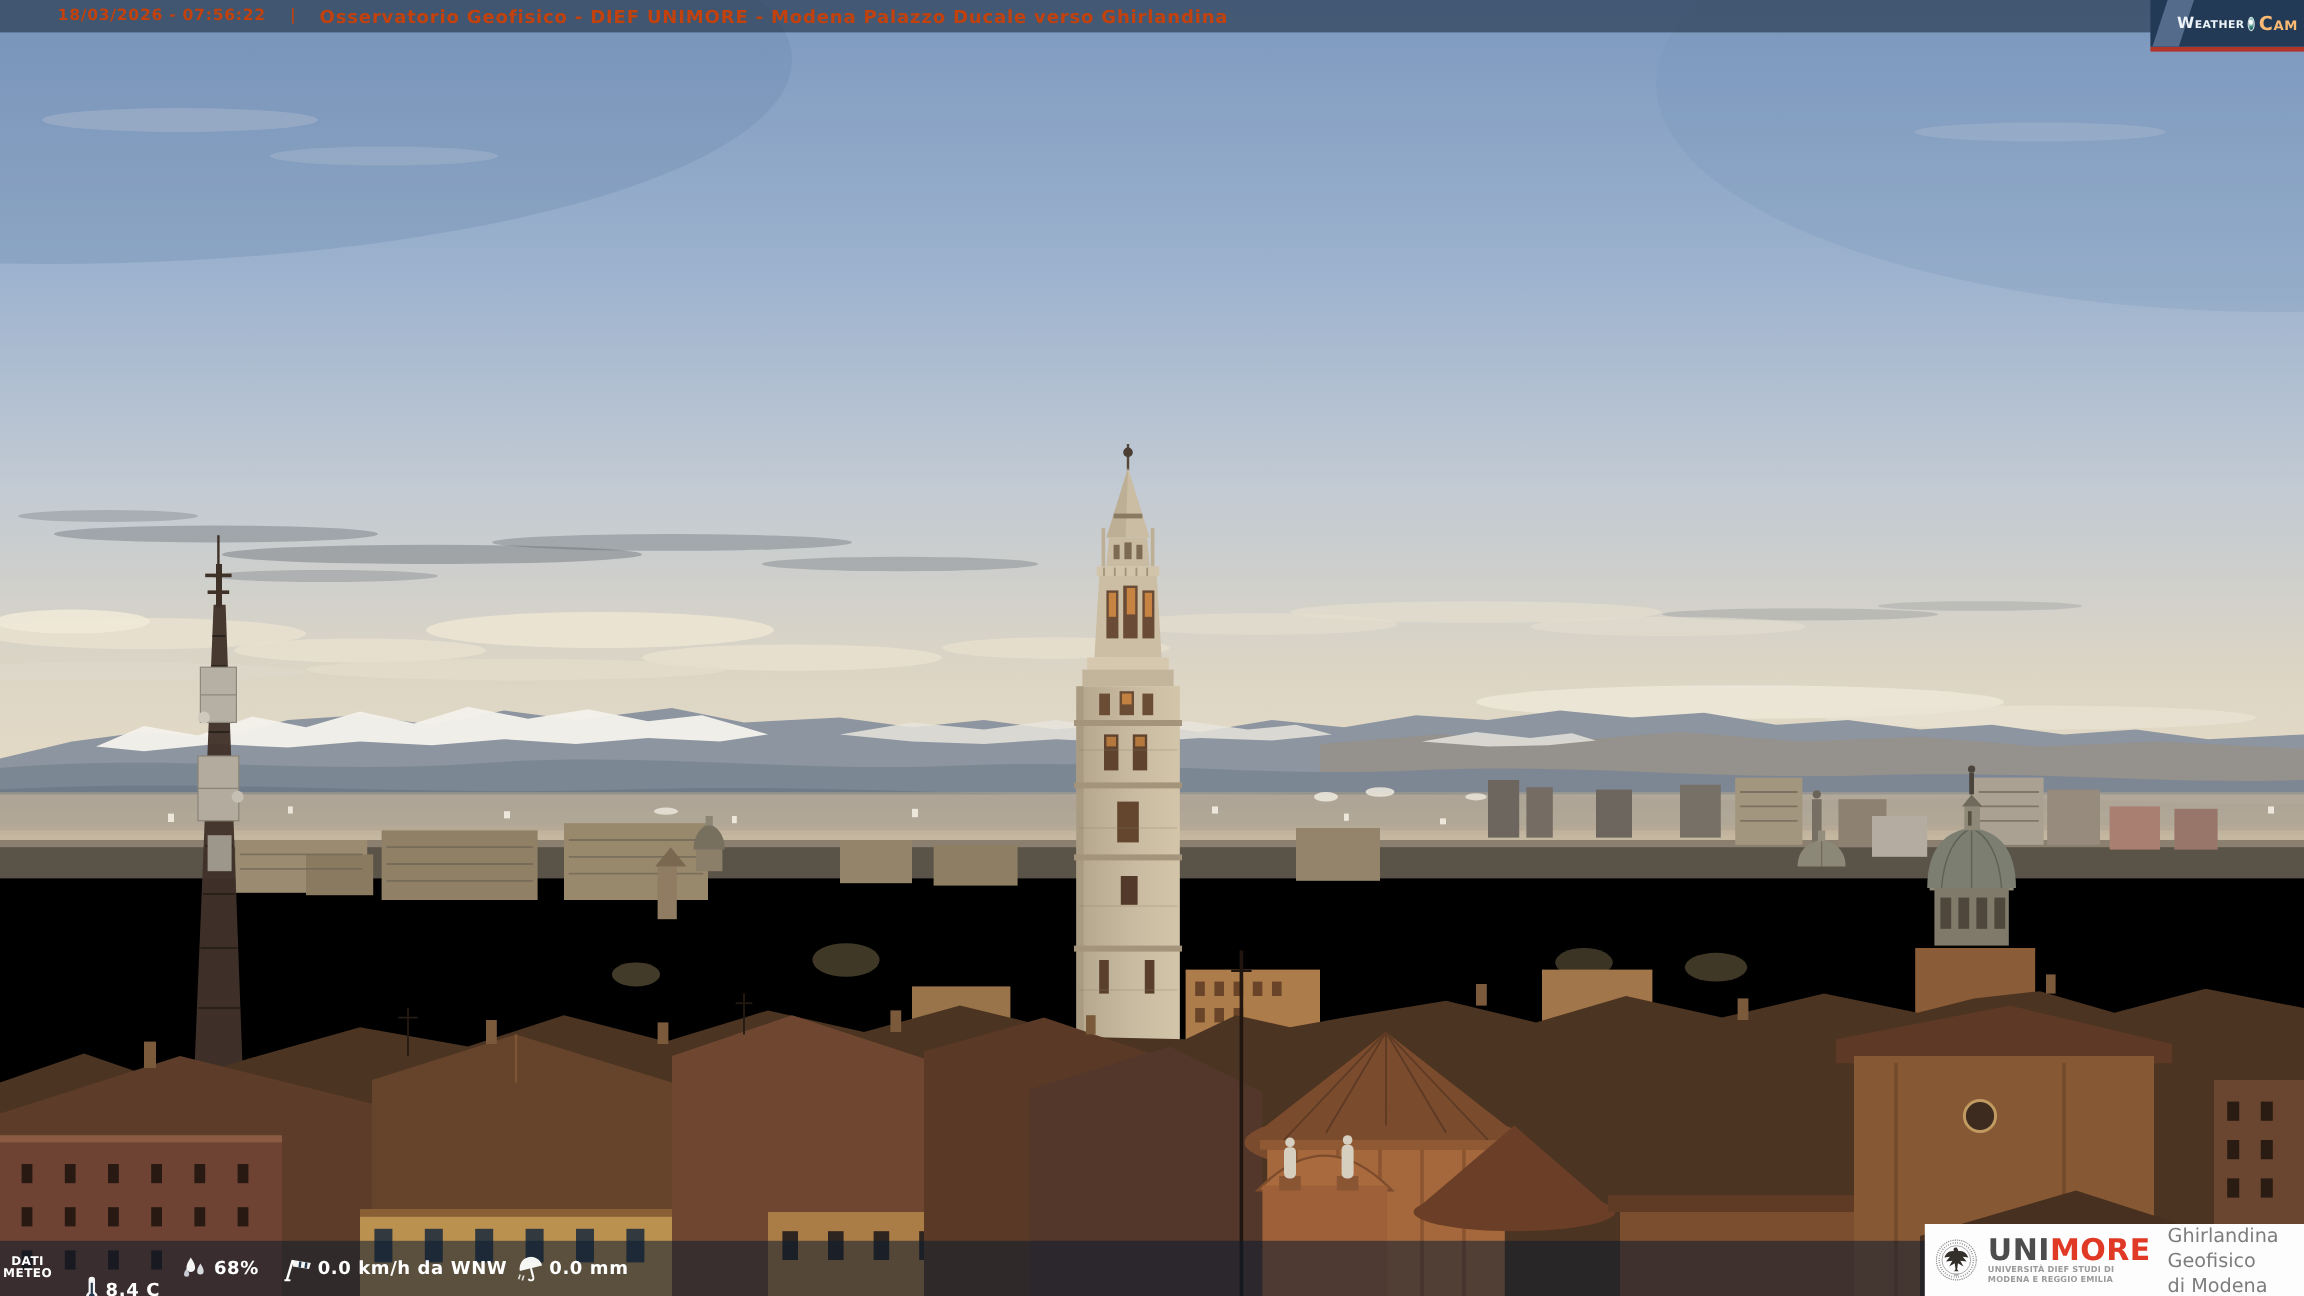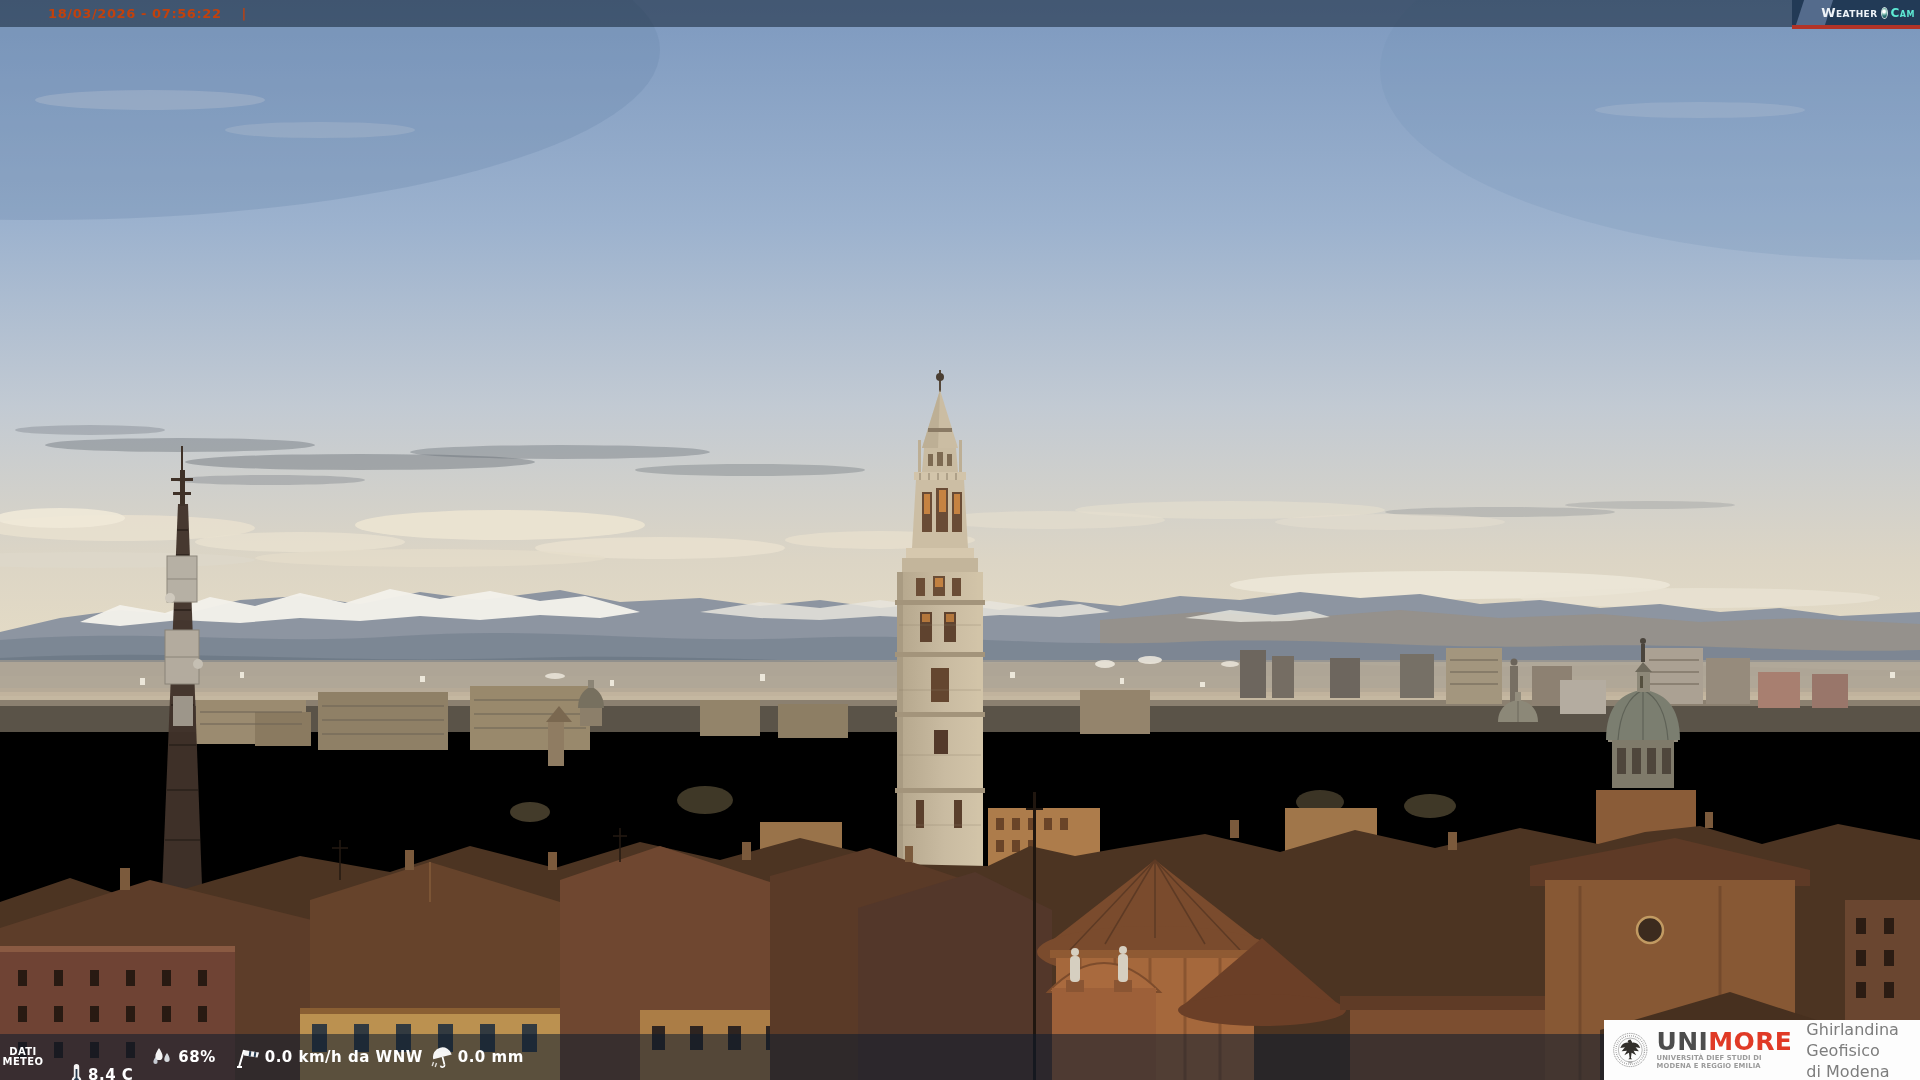--- a/index.html
+++ b/index.html
@@ -8,28 +8,28 @@
 
   
   .topbar{position:absolute;left:0;top:0;width:100%;height:27px;background:rgba(13,28,46,.52);
     display:flex;align-items:center;color:#c2410c;font-weight:bold;}
   .topbar .dt{margin-left:48px;font-size:13px;letter-spacing:.6px;}
   .topbar .sep{margin-left:20px;font-size:13px;opacity:.95;}
   .topbar .title{margin-left:20px;font-size:15px;letter-spacing:.7px;}
 
   
   .wclogo{position:absolute;top:0;right:0;width:128px;height:31px;}
-  .wc-bar{position:relative;height:25px;background:#223a56;overflow:hidden;display:flex;align-items:center;justify-content:flex-end;padding-right:5px;box-sizing:border-box;}
+  .wc-bar{position:relative;height:39px;background:#223a56;overflow:hidden;display:flex;align-items:center;justify-content:flex-end;padding-right:5px;box-sizing:border-box;}
   .wc-light{position:absolute;right:-8px;top:0;width:58px;height:100%;background:#546b8c;transform:skewX(-18deg);}
   .wc-bar>*{position:relative;z-index:1;}
   .wc-weather{font-variant:small-caps;font-weight:600;font-size:13px;color:#eef3f8;letter-spacing:.4px;}
   .wc-lens{width:12px;height:12px;border-radius:50%;margin:0 3px;
     background:radial-gradient(circle at 40% 35%, #ffffff 0 18%, #9fd0c3 34%, #2f7a78 60%, #1c4a56 100%);
     border:1px solid #cfdfe0;box-sizing:border-box;}
-  .wc-cam{font-variant:small-caps;font-weight:bold;font-size:12px;color:#5eead4;letter-spacing:.5px;}
+  .wc-cam{font-variant:small-caps;font-weight:bold;font-size:16px;color:#fdba74;letter-spacing:.5px;}
   .wc-red{height:4px;background:#b23327;}
 
   
   .botbar{position:absolute;left:0;bottom:0;width:100%;height:46px;background:rgba(13,28,46,.55);
     display:flex;align-items:center;color:#fff;box-sizing:border-box;padding-left:0;}
   .dati{width:46px;text-align:center;font-size:10px;line-height:10px;font-weight:bold;letter-spacing:.4px;}
   .grp{display:flex;align-items:center;gap:5px;}
   .g-temp{margin-left:24px;margin-top:35px;} .g-hum{margin-left:18px;} .g-wind{margin-left:20px;} .g-rain{margin-left:8px;}
   .val{font-size:15px;font-weight:bold;letter-spacing:.5px;white-space:nowrap;}
   .wicon{display:block;}
@@ -434,20 +434,21 @@
           <line x1="332" y1="848" x2="348" y2="848"></line>
         <line x1="620" y1="828" x2="620" y2="862"></line>
           <line x1="613" y1="836" x2="627" y2="836"></line>
       </g>
     </g>
   </svg>
 
   <div class="topbar">
     <span class="dt">18/03/2026 - 07:56:22</span>
     <span class="sep">|</span>
+    <span class="title">Osservatorio Geofisico - DIEF UNIMORE - Modena Palazzo Ducale verso Ghirlandina</span>
   </div>
 
   <div class="wclogo">
     <div class="wc-bar">
       <div class="wc-light"></div>
       <span class="wc-weather">Weather</span>
       <span class="wc-lens"></span>
       <span class="wc-cam">Cam</span>
     </div>
     <div class="wc-red"></div>

